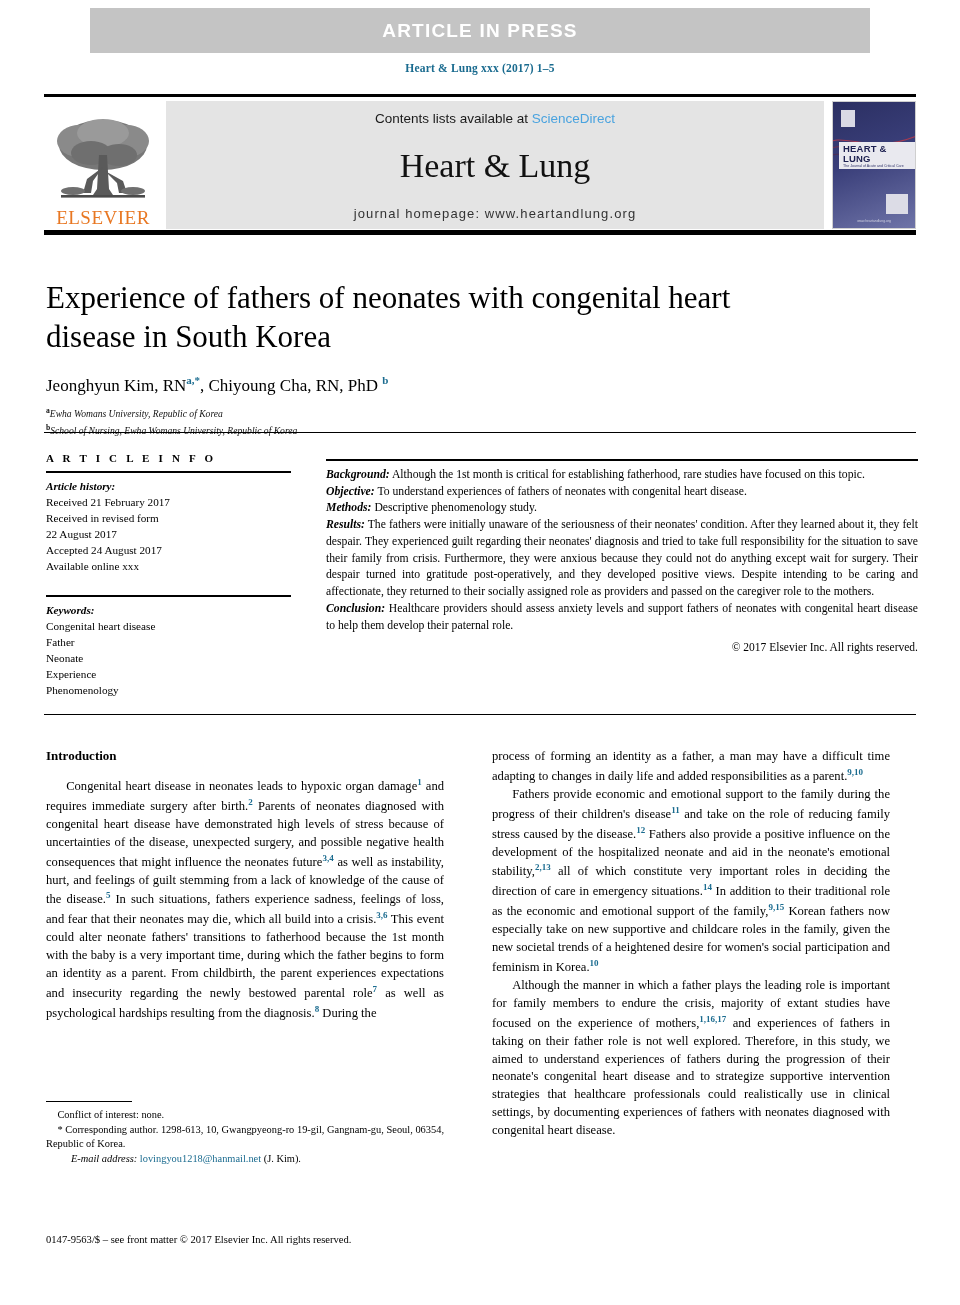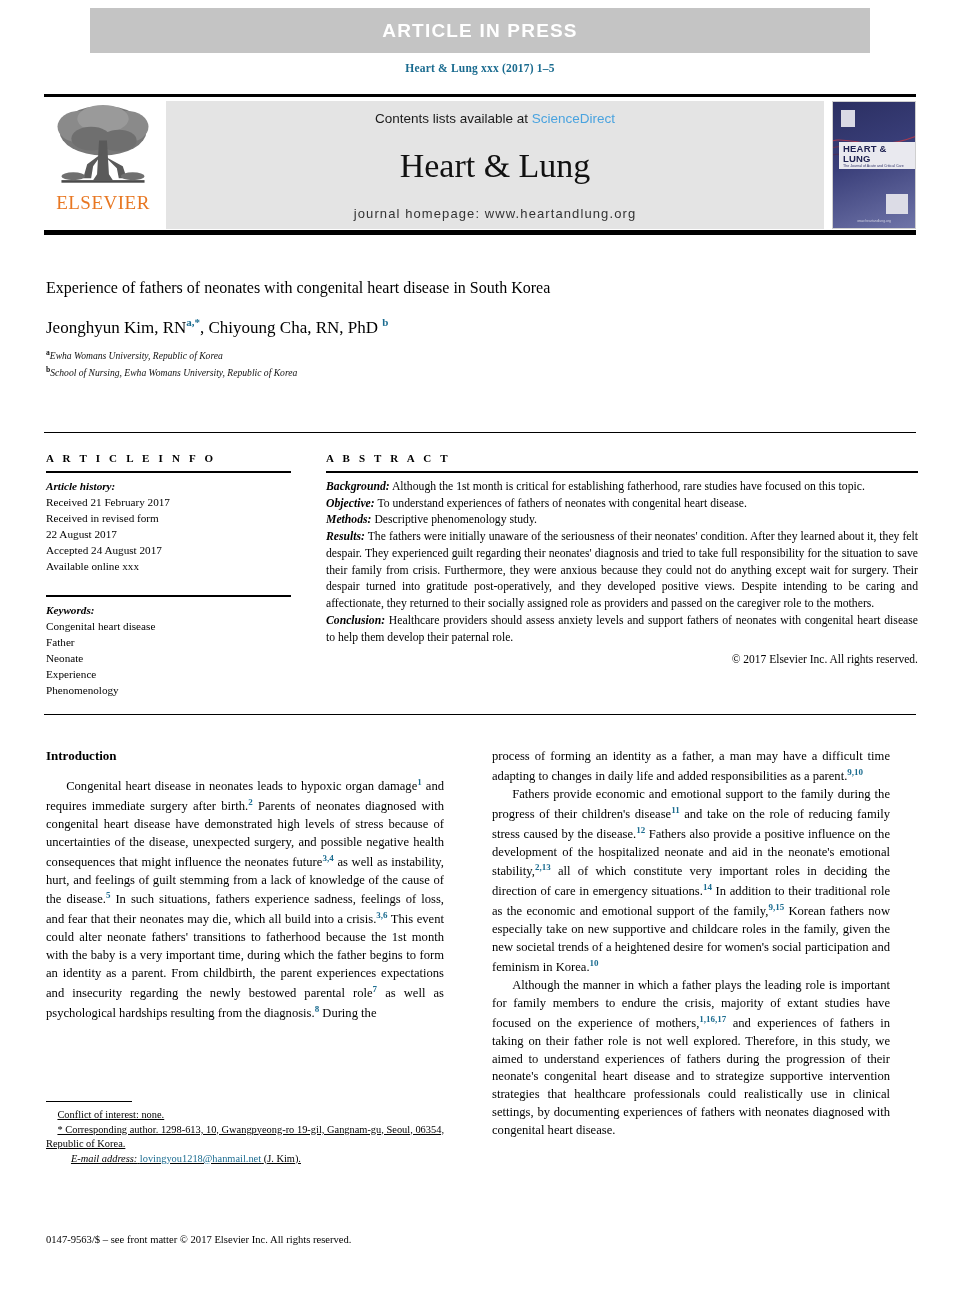--- a/index.html
+++ b/index.html
@@ -74,21 +74,21 @@
     height: 128px;
     margin-top: 4px;
   }
   .elsevier-logo {
     width: 118px;
     flex: 0 0 118px;
     display: flex;
     flex-direction: column;
     align-items: center;
     justify-content: flex-end;
-    padding-bottom: 17px;
+    padding-bottom: 2px;
     box-sizing: border-box;
   }
   .elsevier-tree { width: 100px; height: 92px; }
   .elsevier-word {
     font-family: "Liberation Serif", serif;
     font-size: 19px;
     letter-spacing: 0.5px;
     color: #E87722;
     line-height: 1;
     margin-top: 1px;
@@ -191,21 +191,21 @@
 
   
   .title-block {
     position: absolute;
     left: 46px;
     top: 278px;
     width: 700px;
   }
   .paper-title {
     font-family: "Liberation Serif", serif;
-    font-size: 16px;
+    font-size: 31px;
     line-height: 1.26;
     color: #000;
     margin: 0;
     font-weight: normal;
   }
   .authors {
     font-family: "Liberation Serif", serif;
     font-size: 17px;
     margin-top: 18px;
     color: #000;
@@ -336,21 +336,21 @@
   .footnotes {
     position: absolute;
     left: 46px;
     top: 1108px;
     width: 398px;
     font-family: "Liberation Serif", serif;
     font-size: 10.4px;
     line-height: 1.4;
     text-align: justify;
   }
-  .footnotes p { margin: 0; text-indent: 1.1em; text-decoration: underline; }
+  .footnotes p { margin: 0; text-indent: 1.1em; }
   .footnotes p.deep { text-indent: 2.4em; }
   .footnotes .ital { font-style: italic; }
   .link { color: #1a6b8f; }
 
   .imprint {
     position: absolute;
     left: 46px;
     top: 1232px;
     width: 450px;
     font-family: "Liberation Serif", serif;
@@ -449,21 +449,20 @@
     <div class="lbl">Keywords:</div>
     <div>Congenital heart disease</div>
     <div>Father</div>
     <div>Neonate</div>
     <div>Experience</div>
     <div>Phenomenology</div>
   </div>
 </div>
 
 <div class="abs-col">
-  <div class="sec-head">A B S T R A C T</div>
   <div class="rule-med"></div>
   <div class="abs-body">
     <p><span class="lbl">Background:</span><span> Although the 1st month is critical for establishing fatherhood, rare studies have focused on this topic.</span></p>
     <p><span class="lbl">Objective:</span><span> To understand experiences of fathers of neonates with congenital heart disease.</span></p>
     <p><span class="lbl">Methods:</span><span> Descriptive phenomenology study.</span></p>
     <p><span class="lbl">Results:</span><span> The fathers were initially unaware of the seriousness of their neonates' condition. After they learned about it, they felt despair. They experienced guilt regarding their neonates' diagnosis and tried to take full responsibility for the situation to save their family from crisis. Furthermore, they were anxious because they could not do anything except wait for surgery. Their despair turned into gratitude post-operatively, and they developed positive views. Despite intending to be caring and affectionate, they returned to their socially assigned role as providers and passed on the caregiver role to the mothers.</span></p>
     <p><span class="lbl">Conclusion:</span><span> Healthcare providers should assess anxiety levels and support fathers of neonates with congenital heart disease to help them develop their paternal role.</span></p>
   </div>
   <div class="copyright">© 2017 Elsevier Inc. All rights reserved.</div>
 </div>

